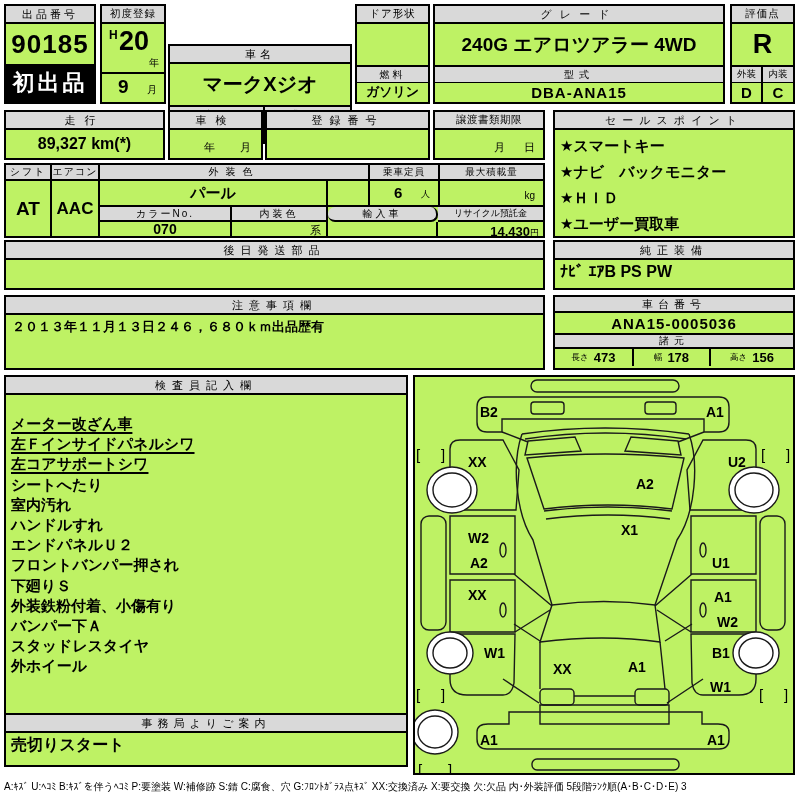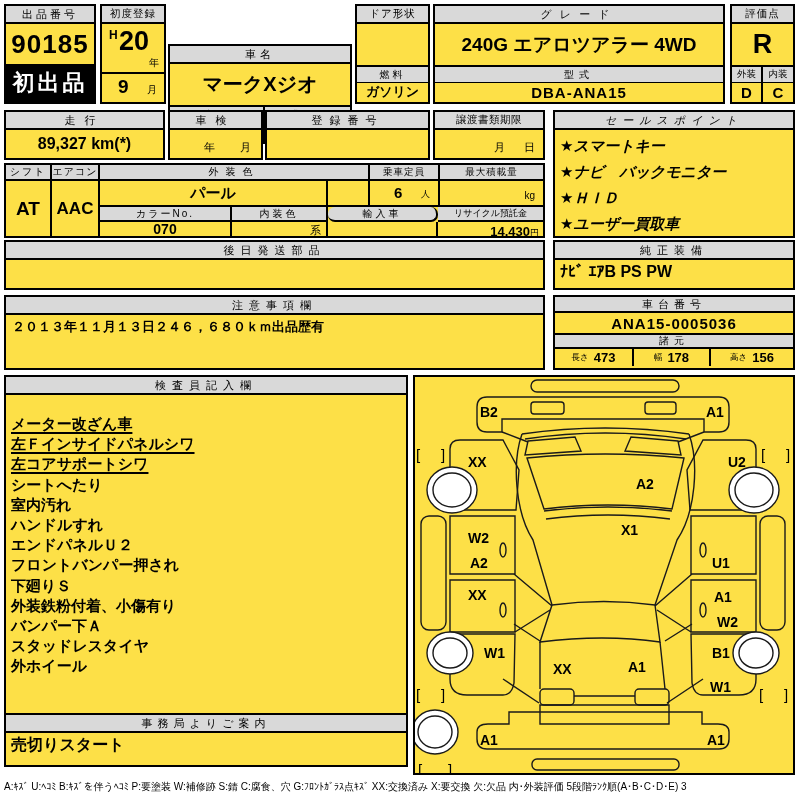--- a/index.html
+++ b/index.html
@@ -1,18 +1,18 @@
 <!DOCTYPE html>
 <html><head>
 <meta charset="utf-8">
 <style>
   html,body{margin:0;padding:0;background:#fff;}
   #sheet{position:relative;width:800px;height:800px;background:#fff;
          font-family:"Liberation Sans","DejaVu Sans",sans-serif;color:#000;}
-  .box{position:absolute;border:2px solid #000;background:#fde047;box-sizing:border-box;}
+  .box{position:absolute;border:2px solid #000;background:#bef264;box-sizing:border-box;}
   .hdr{background:#d9d9d9;border-bottom:2px solid #000;display:flex;align-items:center;
        justify-content:center;font-size:11px;letter-spacing:4px;white-space:nowrap;overflow:hidden;height:18px;box-sizing:border-box;}
   .cell{box-sizing:border-box;position:absolute;overflow:hidden;}
   .gray{background:#d9d9d9;}
   .br{border-right:2px solid #000;} .bb{border-bottom:2px solid #000;}
   .cen{display:flex;align-items:center;justify-content:center;}
   .bold{font-weight:bold;}
   .lot-number{height:40px;font-size:26px;font-weight:bold;letter-spacing:1px;}
   .first-listing{height:38px;background:#000;color:#fff;font-size:22px;font-weight:bold;letter-spacing:3px;}
   .rel{position:relative;}
@@ -114,21 +114,21 @@
   </div>
 
   <div class="box" style="left:433px;top:110px;width:112px;height:50px;">
     <div class="hdr" style="letter-spacing:0.5px;font-size:10.5px;">譲渡書類期限</div>
     <div class="rel" style="height:28px;">
       <span style="position:absolute;right:38px;bottom:3px;font-size:11px;">月</span>
       <span style="position:absolute;right:8px;bottom:3px;font-size:11px;">日</span>
     </div>
   </div>
 
-  <div class="box" style="left:553px;top:110px;width:242px;height:128px;font-style:italic;">
+  <div class="box" style="left:553px;top:110px;width:242px;height:128px;">
     <div class="hdr" style="letter-spacing:6px;">セールスポイント</div>
     <div id="sales-list" style="padding:3px 5px;">
         <div class="sales-item">★スマートキー</div>
         <div class="sales-item">★ナビ　バックモニター</div>
         <div class="sales-item">★ＨＩＤ</div>
         <div class="sales-item">★ユーザー買取車</div>
       </div>
   </div>
 
   <div class="box rel" style="left:4px;top:163px;width:541px;height:75px;">

